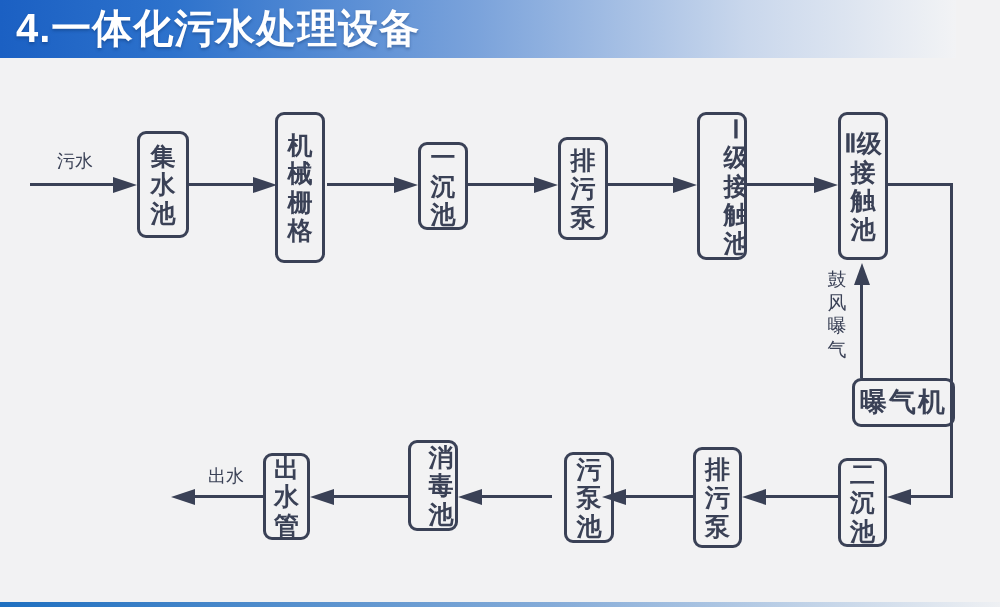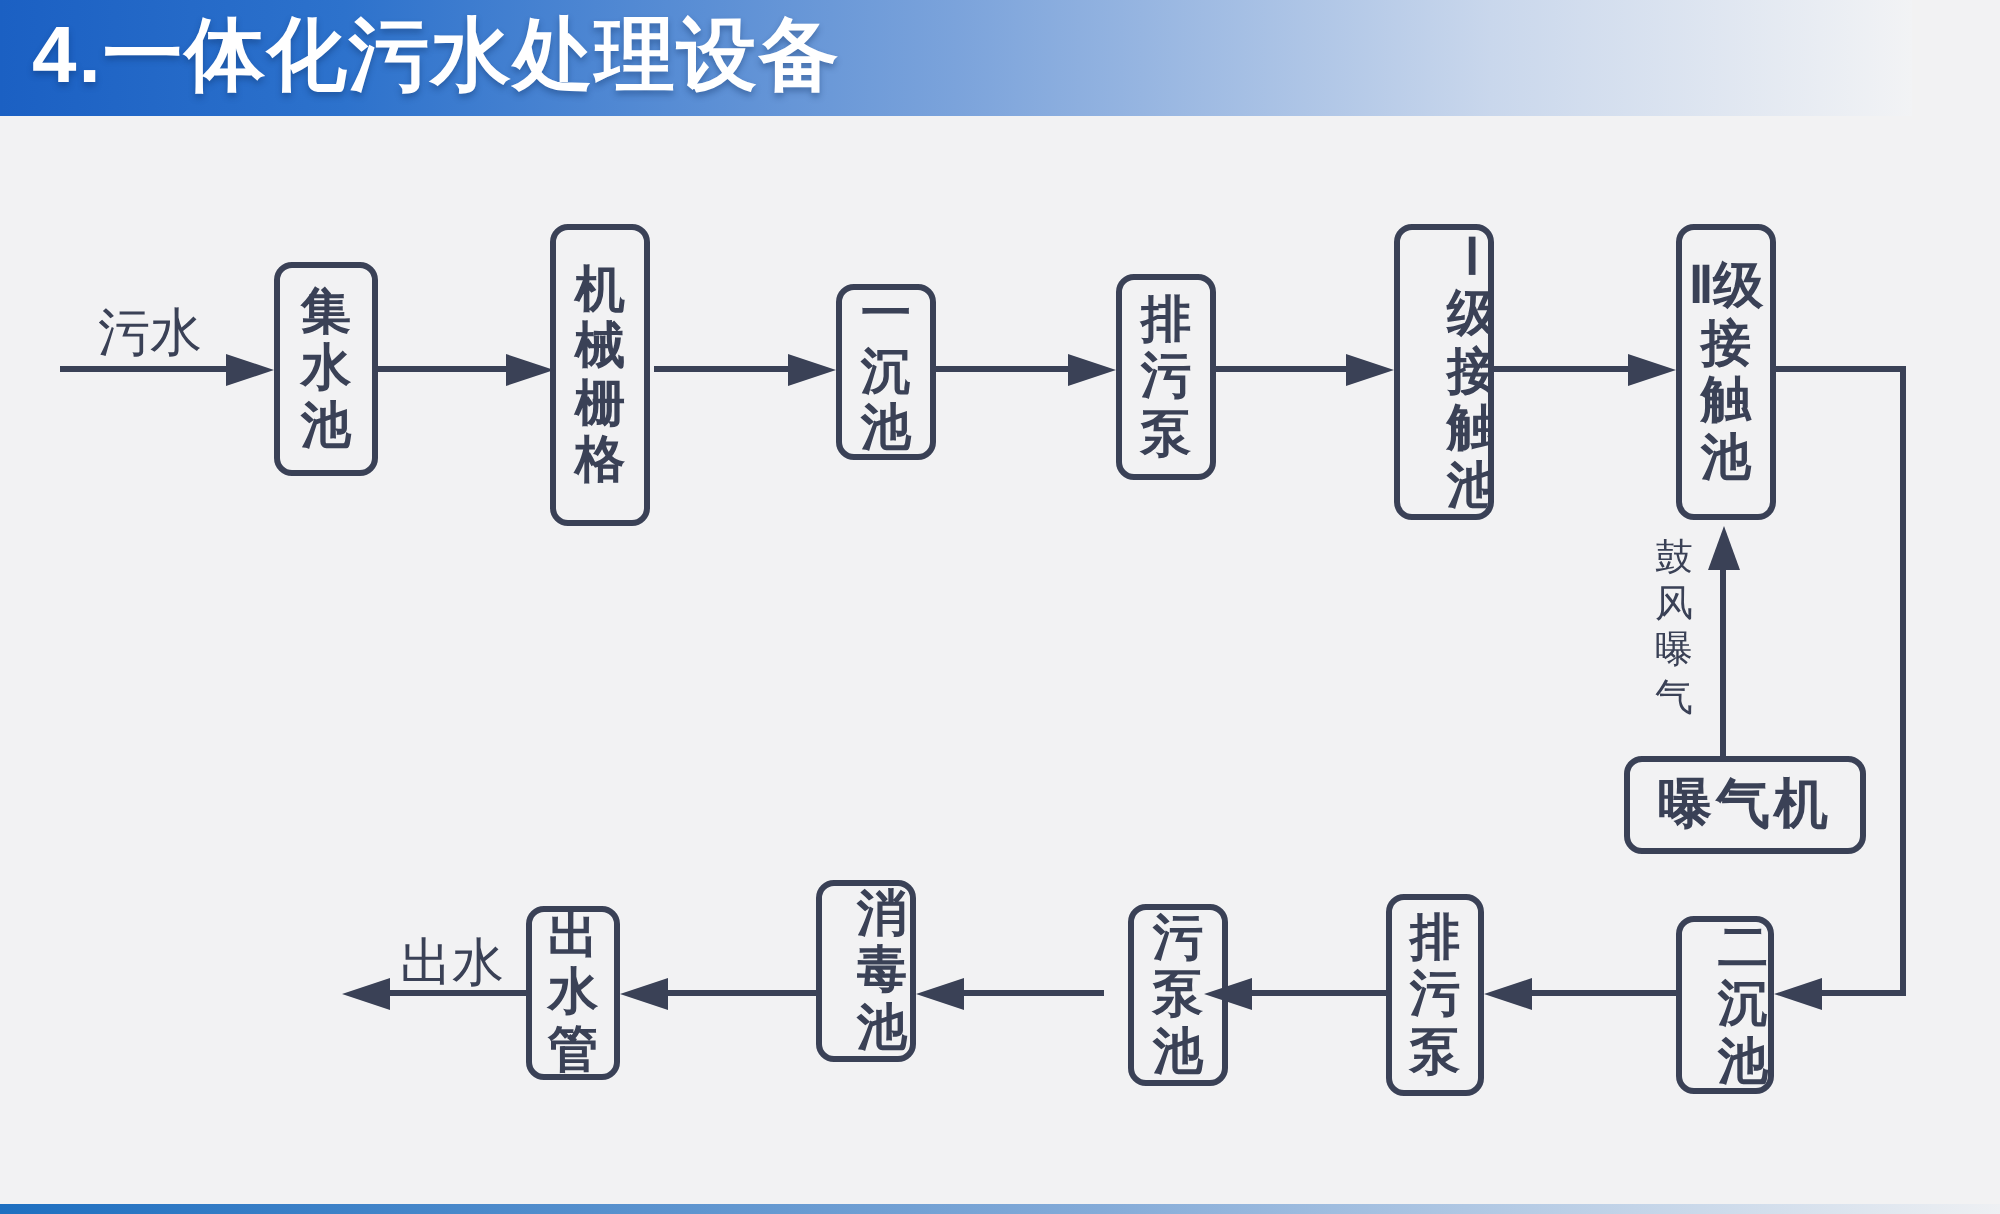--- a/index.html
+++ b/index.html
@@ -38,21 +38,21 @@
   
   .line{position:absolute;background:var(--ink);}
   .hline{height:3px;}
   .vline{width:3px;}
   .head{position:absolute;width:0;height:0;}
   .head.right{border-top:8px solid transparent;border-bottom:8px solid transparent;border-left:24px solid var(--ink);}
   .head.left{border-top:8px solid transparent;border-bottom:8px solid transparent;border-right:24px solid var(--ink);}
   .head.up{border-left:8px solid transparent;border-right:8px solid transparent;border-bottom:22px solid var(--ink);}
   
   .flow-label{
-    position:absolute;color:var(--ink);font-size:26px;font-weight:500;
+    position:absolute;color:var(--ink);font-size:18px;font-weight:500;
     text-align:center;white-space:nowrap;
   }
   .flow-label.vertical{
     white-space:normal;word-break:break-all;font-size:19px;line-height:1.22;text-align:center;
   }
 </style>
 </head>
 <body>
 
 <div id="slide">
@@ -61,27 +61,27 @@
     <div class="title">4.一体化污水处理设备</div>
   </div>
 
   <div class="box" style="left:137px;top:131px;width:52px;height:107px;">集水池</div>
   <div class="box" style="left:275px;top:112px;width:50px;height:151px;">机械栅格</div>
   <div class="box" style="left:418px;top:142px;width:50px;height:88px;">一沉池</div>
   <div class="box" style="left:558px;top:137px;width:50px;height:103px;">排污泵</div>
   <div class="box" style="left:697px;top:112px;width:50px;height:148px;padding-left:28px;">Ⅰ级接触池</div>
   <div class="box" style="left:838px;top:112px;width:50px;height:148px;">Ⅱ级接触池</div>
 
-  <div class="box" style="left:838px;top:458px;width:49px;height:89px;text-align:right;">二沉池</div>
+  <div class="box" style="left:838px;top:458px;width:49px;height:89px;">二沉池</div>
   <div class="box" style="left:693px;top:447px;width:49px;height:101px;">排污泵</div>
   <div class="box" style="left:564px;top:452px;width:50px;height:91px;">污泵池</div>
   <div class="box" style="left:408px;top:440px;width:50px;height:91px;padding-left:16px;">消毒池</div>
   <div class="box" style="left:263px;top:453px;width:47px;height:87px;">出水管</div>
 
-  <div class="box h" style="left:812px;top:378px;width:121px;height:49px;">曝气机</div>
+  <div class="box h" style="left:852px;top:378px;width:103px;height:49px;">曝气机</div>
 
   <div class="flow-label" style="left:40px;top:149px;width:70px;">污水</div>
   <div class="flow-label" style="left:196px;top:464px;width:60px;">出水</div>
   <div class="flow-label vertical" style="left:825px;top:268px;width:24px;height:98px;">鼓风曝气</div>
 
   <div class="line hline" style="left:30px;top:183px;width:85px;"></div>
   <div class="head right" style="left:113px;top:177px;"></div>
 
   <div class="line hline" style="left:189px;top:183px;width:66px;"></div>
   <div class="head right" style="left:253px;top:177px;"></div>

